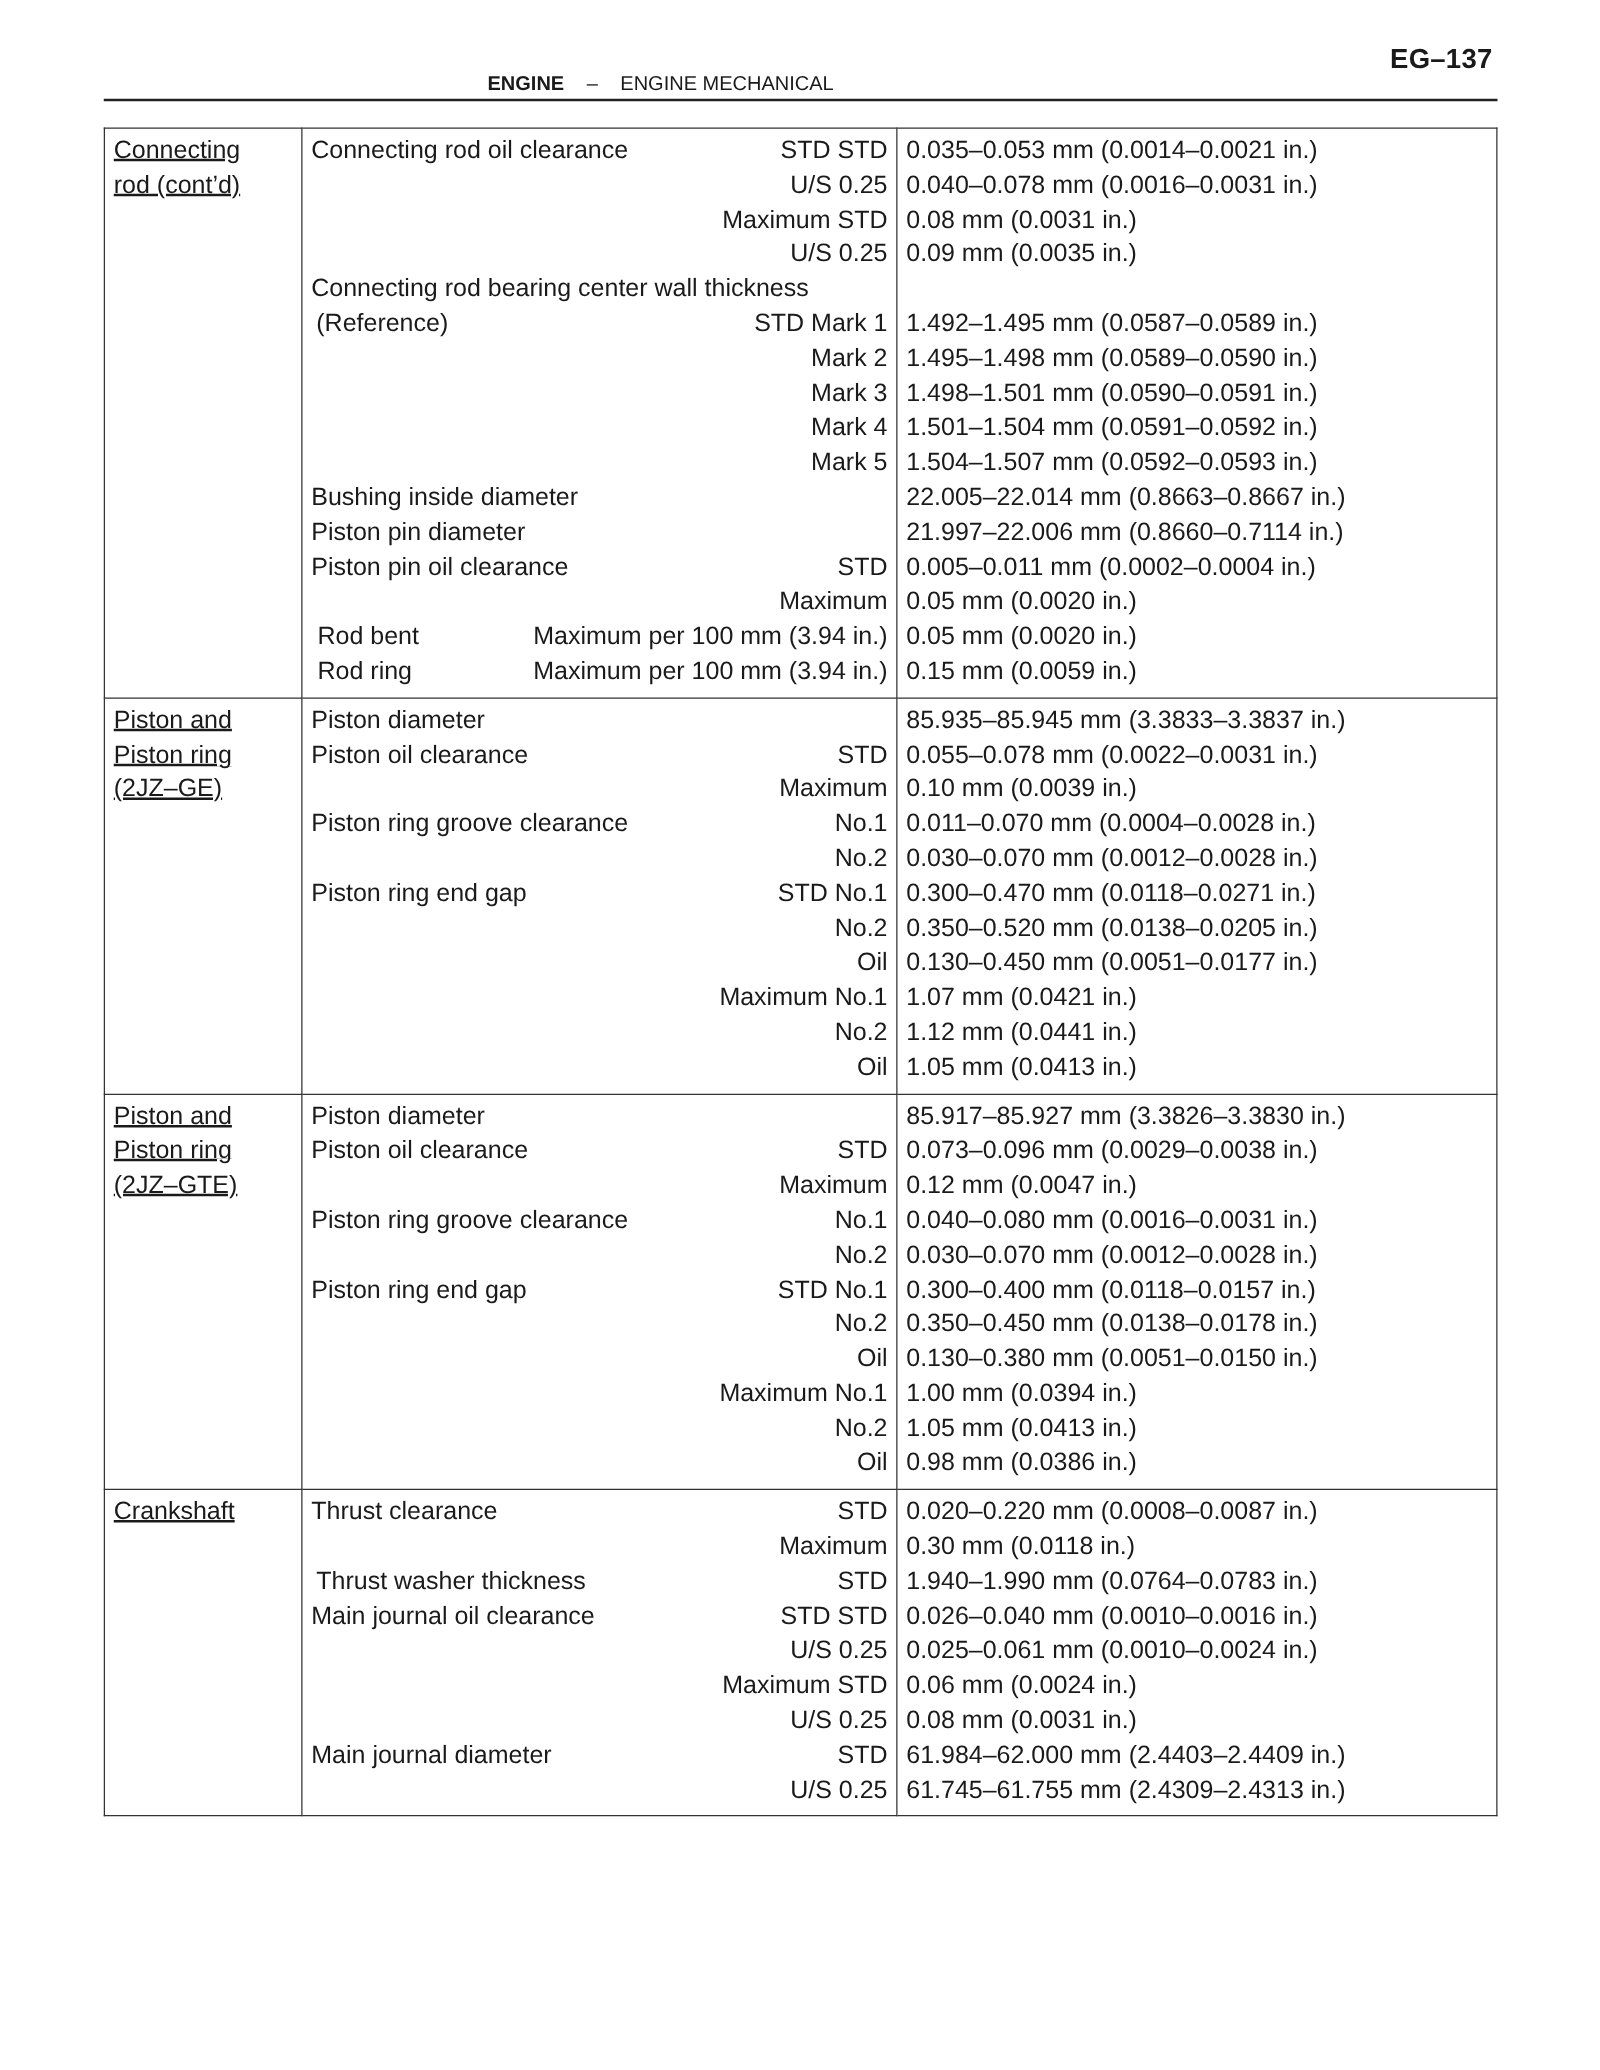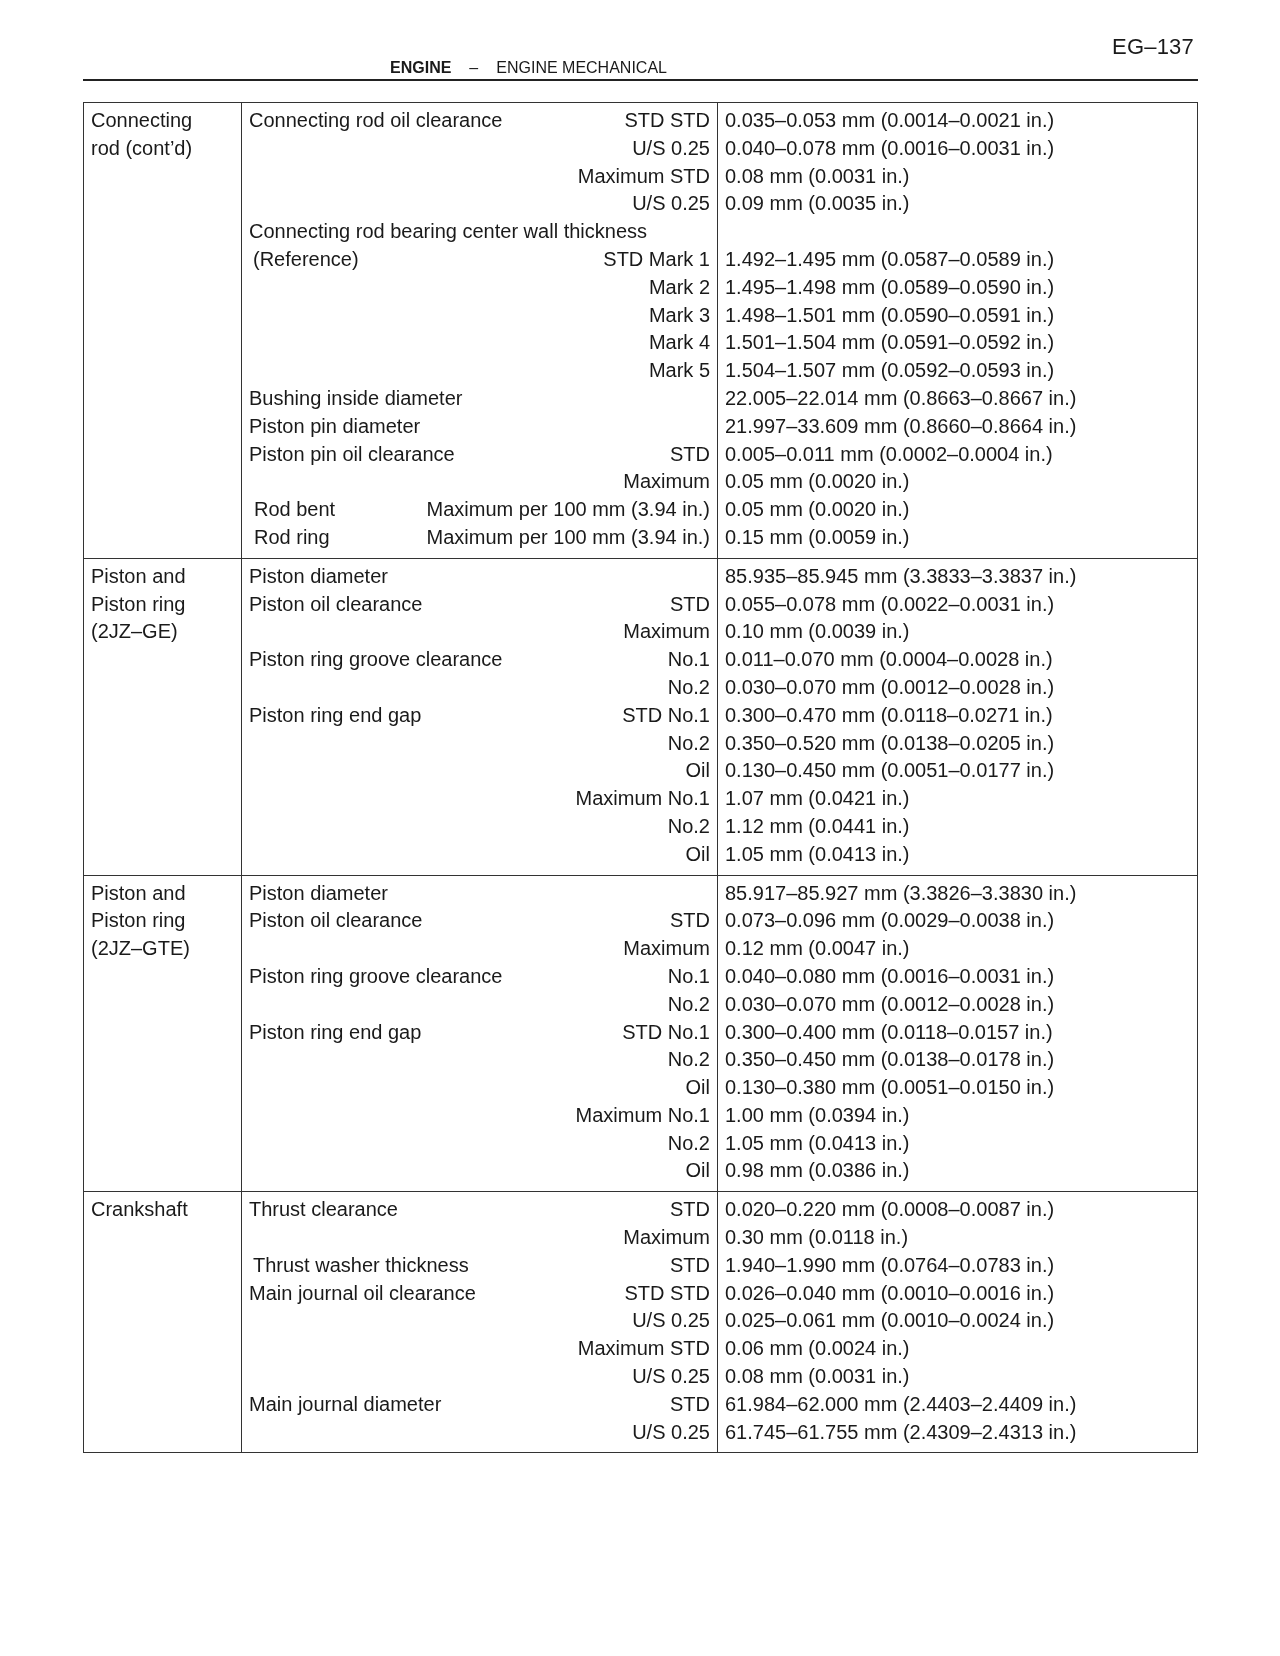--- a/index.html
+++ b/index.html
@@ -1,24 +1,24 @@
 <!DOCTYPE html>
 <html><head>
 <meta charset="utf-8">
 <style>
   html, body { margin: 0; padding: 0; background: #ffffff; }
   body { width: 1280px; height: 1656px; position: relative; font-family: "Liberation Sans", sans-serif; color: #1a1a1a; }
-  .page-number { position: absolute; right: 86px; top: 34px; font-weight: normal; font-size: 22px; letter-spacing: 0.2px; }
+  .page-number { position: absolute; right: 86px; top: 34px; font-weight: bold; font-size: 22px; letter-spacing: 0.2px; }
   .running-head { position: absolute; left: 0; width: 1057px; top: 59px; text-align: center; font-size: 16px; }
   .running-head .sect { font-weight: bold; }
   .running-head .dash { margin: 0 18px; }
   .rule { position: absolute; left: 83px; width: 1115px; top: 79px; height: 0; border-top: 2px solid #222; }
   table.spec { position: absolute; left: 83px; top: 102px; width: 1115px; border-collapse: collapse; font-size: 20px; line-height: 27.8px; }
   table.spec td { border: 1.6px solid #333; vertical-align: top; padding: 4px 7px 6px 7px; }
-  td.group { width: 143px; }
+  td.group { width: 143px; text-decoration: underline; }
   td.items { width: 461px; padding: 4px 8px 6px 8px; margin-top: 36px; }
   td.values { padding-left: 7px; }
   .line { height: 27.8px; white-space: nowrap; display: flex; }
   .line .desc { flex: 1; }
   .line .desc.ind { padding-left: 4px; }
   .line .desc.tab { display: inline-block; width: 162px; flex: none; padding-left: 5px; }
   .line .qual { margin-left: auto; }
   .vline { height: 27.8px; white-space: nowrap; }
 </style>
 </head>
@@ -108,21 +108,21 @@
           <div class="vline">0.040–0.078 mm (0.0016–0.0031 in.)</div>
           <div class="vline">0.08 mm (0.0031 in.)</div>
           <div class="vline">0.09 mm (0.0035 in.)</div>
           <div class="vline"></div>
           <div class="vline">1.492–1.495 mm (0.0587–0.0589 in.)</div>
           <div class="vline">1.495–1.498 mm (0.0589–0.0590 in.)</div>
           <div class="vline">1.498–1.501 mm (0.0590–0.0591 in.)</div>
           <div class="vline">1.501–1.504 mm (0.0591–0.0592 in.)</div>
           <div class="vline">1.504–1.507 mm (0.0592–0.0593 in.)</div>
           <div class="vline">22.005–22.014 mm (0.8663–0.8667 in.)</div>
-          <div class="vline">21.997–33.609 mm (0.8660–0.8664 in.)</div>
+          <div class="vline">21.997–22.006 mm (0.8660–0.7114 in.)</div>
           <div class="vline">0.005–0.011 mm (0.0002–0.0004 in.)</div>
           <div class="vline">0.05 mm (0.0020 in.)</div>
           <div class="vline">0.05 mm (0.0020 in.)</div>
           <div class="vline">0.15 mm (0.0059 in.)</div>
         </td>
       </tr>
       <tr>
         <td class="group">
           <div class="vline">Piston and</div>
           <div class="vline">Piston ring</div>

